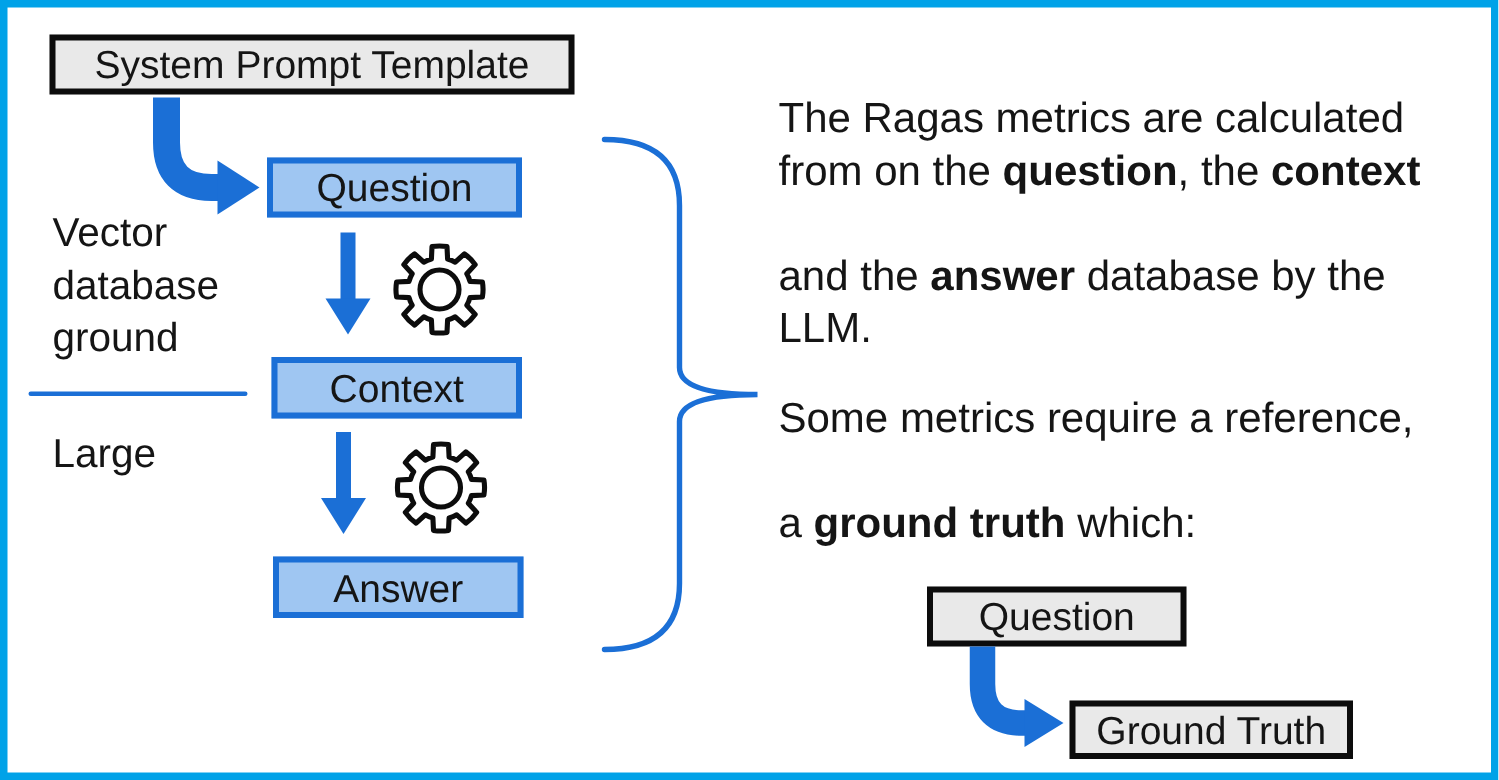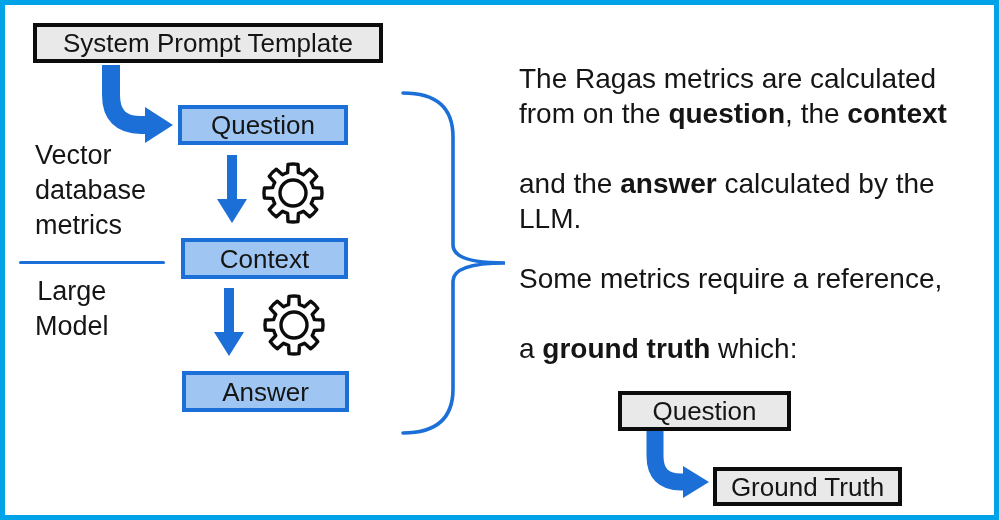--- a/index.html
+++ b/index.html
@@ -32,21 +32,21 @@
   .pos-question{left:173px;top:100px;width:170px;height:40px;}
   .pos-context{left:176px;top:233px;width:167px;height:41px;}
   .pos-answer{left:177px;top:366px;width:167px;height:41px;}
   .pos-q2{left:613px;top:386px;width:173px;height:40px;}
   .pos-gt{left:708px;top:462px;width:189px;height:39px;}
 
   .side-label{
     position:absolute;font-size:27px;line-height:35px;color:var(--ink);
   }
   .pos-vector{left:30px;top:133px;}
-  .pos-llm{left:30px;top:269px;text-align:center;}
+  .pos-llm{left:30px;top:280px;}
 
   .divider{
     position:absolute;left:14px;top:256px;width:146px;height:3px;
     background:var(--blue);border-radius:2px;
   }
 
   .para{
     position:absolute;left:514px;
     font-size:28px;line-height:35px;color:var(--ink);
     white-space:nowrap;
@@ -79,40 +79,39 @@
   <svg class="pos-elbow1" width="88" height="82" viewBox="0 0 88 82">
     <path class="arrow-stroke" d="M 18 2 L 18 32 Q 18 62 48 62 L 54 62" stroke-width="18"></path>
     <polygon class="arrow-fill" points="52,44 52,80 80,62"></polygon>
   </svg>
 
   <div class="box blue-box pos-question">Question</div>
 
   <div class="side-label pos-vector">
     <div>Vector</div>
     <div>database</div>
-    <div>metrics</div>
+    <div>ground</div>
   </div>
 
   <svg class="pos-down1" width="30" height="70" viewBox="0 0 30 70">
     <rect class="arrow-fill" x="10" y="0" width="10" height="46"></rect>
     <polygon class="arrow-fill" points="0,44 30,44 15,68"></polygon>
   </svg>
 
   <svg class="pos-gear1" width="64" height="64" viewBox="0 0 64 64">
     <path class="gear-line gear-body" d="M 26.6 11.7 L 27.0 3.4 A 29 29 0 0 1 37.0 3.4 L 37.4 11.7 A 21 21 0 0 1 42.5 13.8 L 48.6 8.2 A 29 29 0 0 1 55.8 15.4 L 50.2 21.5 A 21 21 0 0 1 52.3 26.6 L 60.6 27.0 A 29 29 0 0 1 60.6 37.0 L 52.3 37.4 A 21 21 0 0 1 50.2 42.5 L 55.8 48.6 A 29 29 0 0 1 48.6 55.8 L 42.5 50.2 A 21 21 0 0 1 37.4 52.3 L 37.0 60.6 A 29 29 0 0 1 27.0 60.6 L 26.6 52.3 A 21 21 0 0 1 21.5 50.2 L 15.4 55.8 A 29 29 0 0 1 8.2 48.6 L 13.8 42.5 A 21 21 0 0 1 11.7 37.4 L 3.4 37.0 A 29 29 0 0 1 3.4 27.0 L 11.7 26.6 A 21 21 0 0 1 13.8 21.5 L 8.2 15.4 A 29 29 0 0 1 15.4 8.2 L 21.5 13.8 A 21 21 0 0 1 26.6 11.7 Z"></path>
     <circle class="gear-line" cx="32" cy="32" r="13"></circle>
   </svg>
 
   <div class="divider"></div>
 
   <div class="box blue-box pos-context">Context</div>
 
   <div class="side-label pos-llm">
     <div>Large</div>
-    <div>Model</div>
   </div>
 
   <svg class="pos-down2" width="30" height="70" viewBox="0 0 30 70">
     <rect class="arrow-fill" x="10" y="0" width="10" height="46"></rect>
     <polygon class="arrow-fill" points="0,44 30,44 15,68"></polygon>
   </svg>
 
   <svg class="pos-gear2" width="64" height="64" viewBox="0 0 64 64">
     <path class="gear-line gear-body" d="M 26.6 11.7 L 27.0 3.4 A 29 29 0 0 1 37.0 3.4 L 37.4 11.7 A 21 21 0 0 1 42.5 13.8 L 48.6 8.2 A 29 29 0 0 1 55.8 15.4 L 50.2 21.5 A 21 21 0 0 1 52.3 26.6 L 60.6 27.0 A 29 29 0 0 1 60.6 37.0 L 52.3 37.4 A 21 21 0 0 1 50.2 42.5 L 55.8 48.6 A 29 29 0 0 1 48.6 55.8 L 42.5 50.2 A 21 21 0 0 1 37.4 52.3 L 37.0 60.6 A 29 29 0 0 1 27.0 60.6 L 26.6 52.3 A 21 21 0 0 1 21.5 50.2 L 15.4 55.8 A 29 29 0 0 1 8.2 48.6 L 13.8 42.5 A 21 21 0 0 1 11.7 37.4 L 3.4 37.0 A 29 29 0 0 1 3.4 27.0 L 11.7 26.6 A 21 21 0 0 1 13.8 21.5 L 8.2 15.4 A 29 29 0 0 1 15.4 8.2 L 21.5 13.8 A 21 21 0 0 1 26.6 11.7 Z"></path>
     <circle class="gear-line" cx="32" cy="32" r="13"></circle>
@@ -121,21 +120,21 @@
   <div class="box blue-box pos-answer">Answer</div>
 
   <svg class="pos-brace" width="116" height="354" viewBox="0 0 116 354">
     <path class="brace-path" d="M 6 6 Q 56 6 56 50 L 56 158 Q 56 176 108 176 Q 56 176 56 194 L 56 302 Q 56 346 6 346"></path>
   </svg>
 
   <div class="para pos-para1">
     <span>The Ragas metrics are calculated</span><br>
     <span>from on the </span><b>question</b><span>, the </span><b>context</b><br>
     <br>
-    <span>and the </span><b>answer</b><span> calculated by the</span><br>
+    <span>and the </span><b>answer</b><span> database by the</span><br>
     <span>LLM.</span>
   </div>
 
   <div class="para pos-para2">
     <span>Some metrics require a reference,</span><br>
     <br>
     <span>a </span><b>ground truth</b><span> which:</span>
   </div>
 
   <div class="box black-box pos-q2">Question</div>

